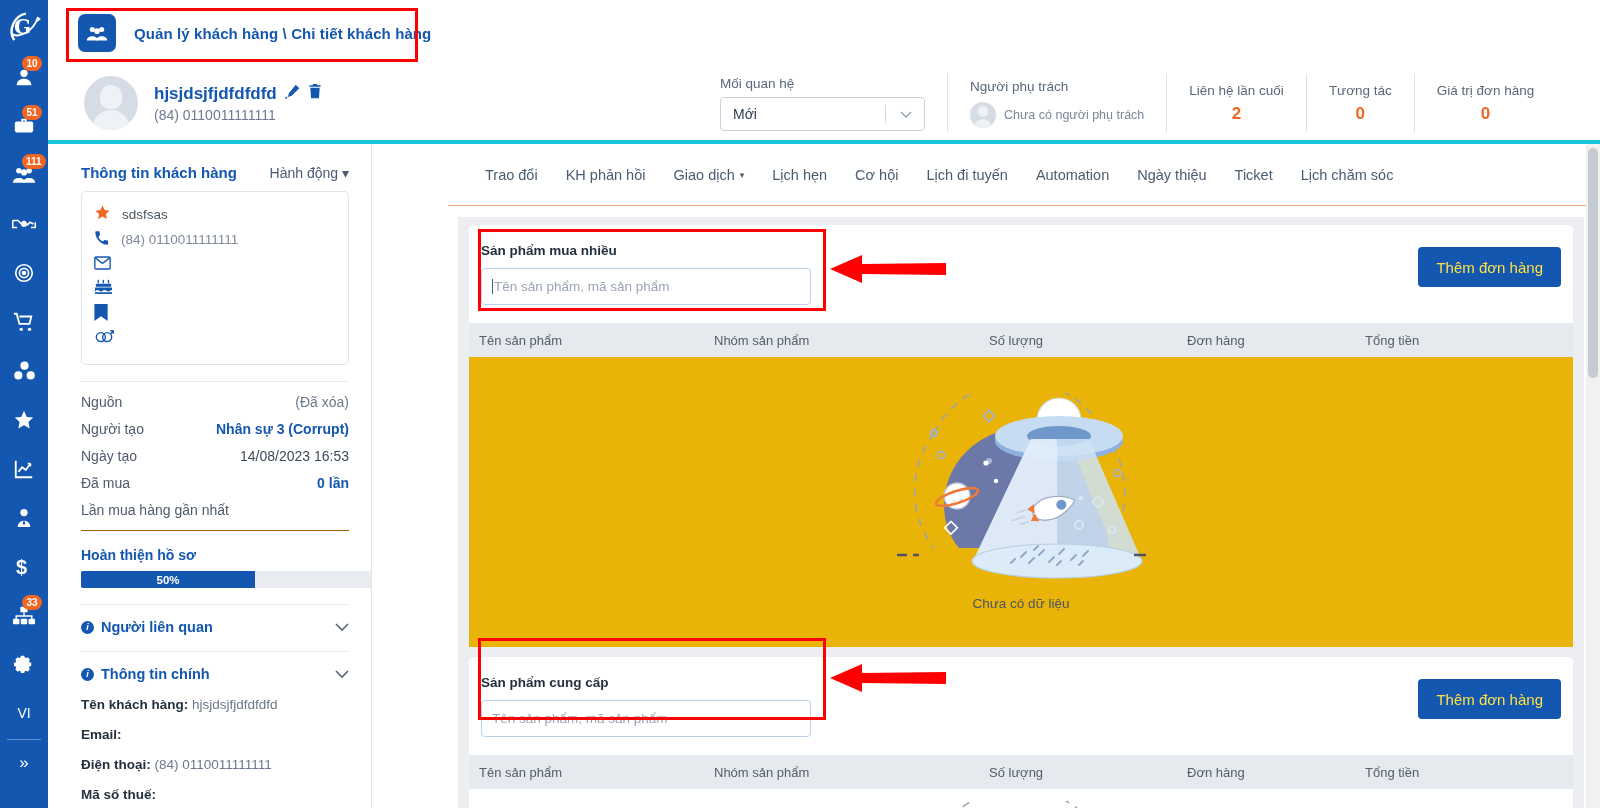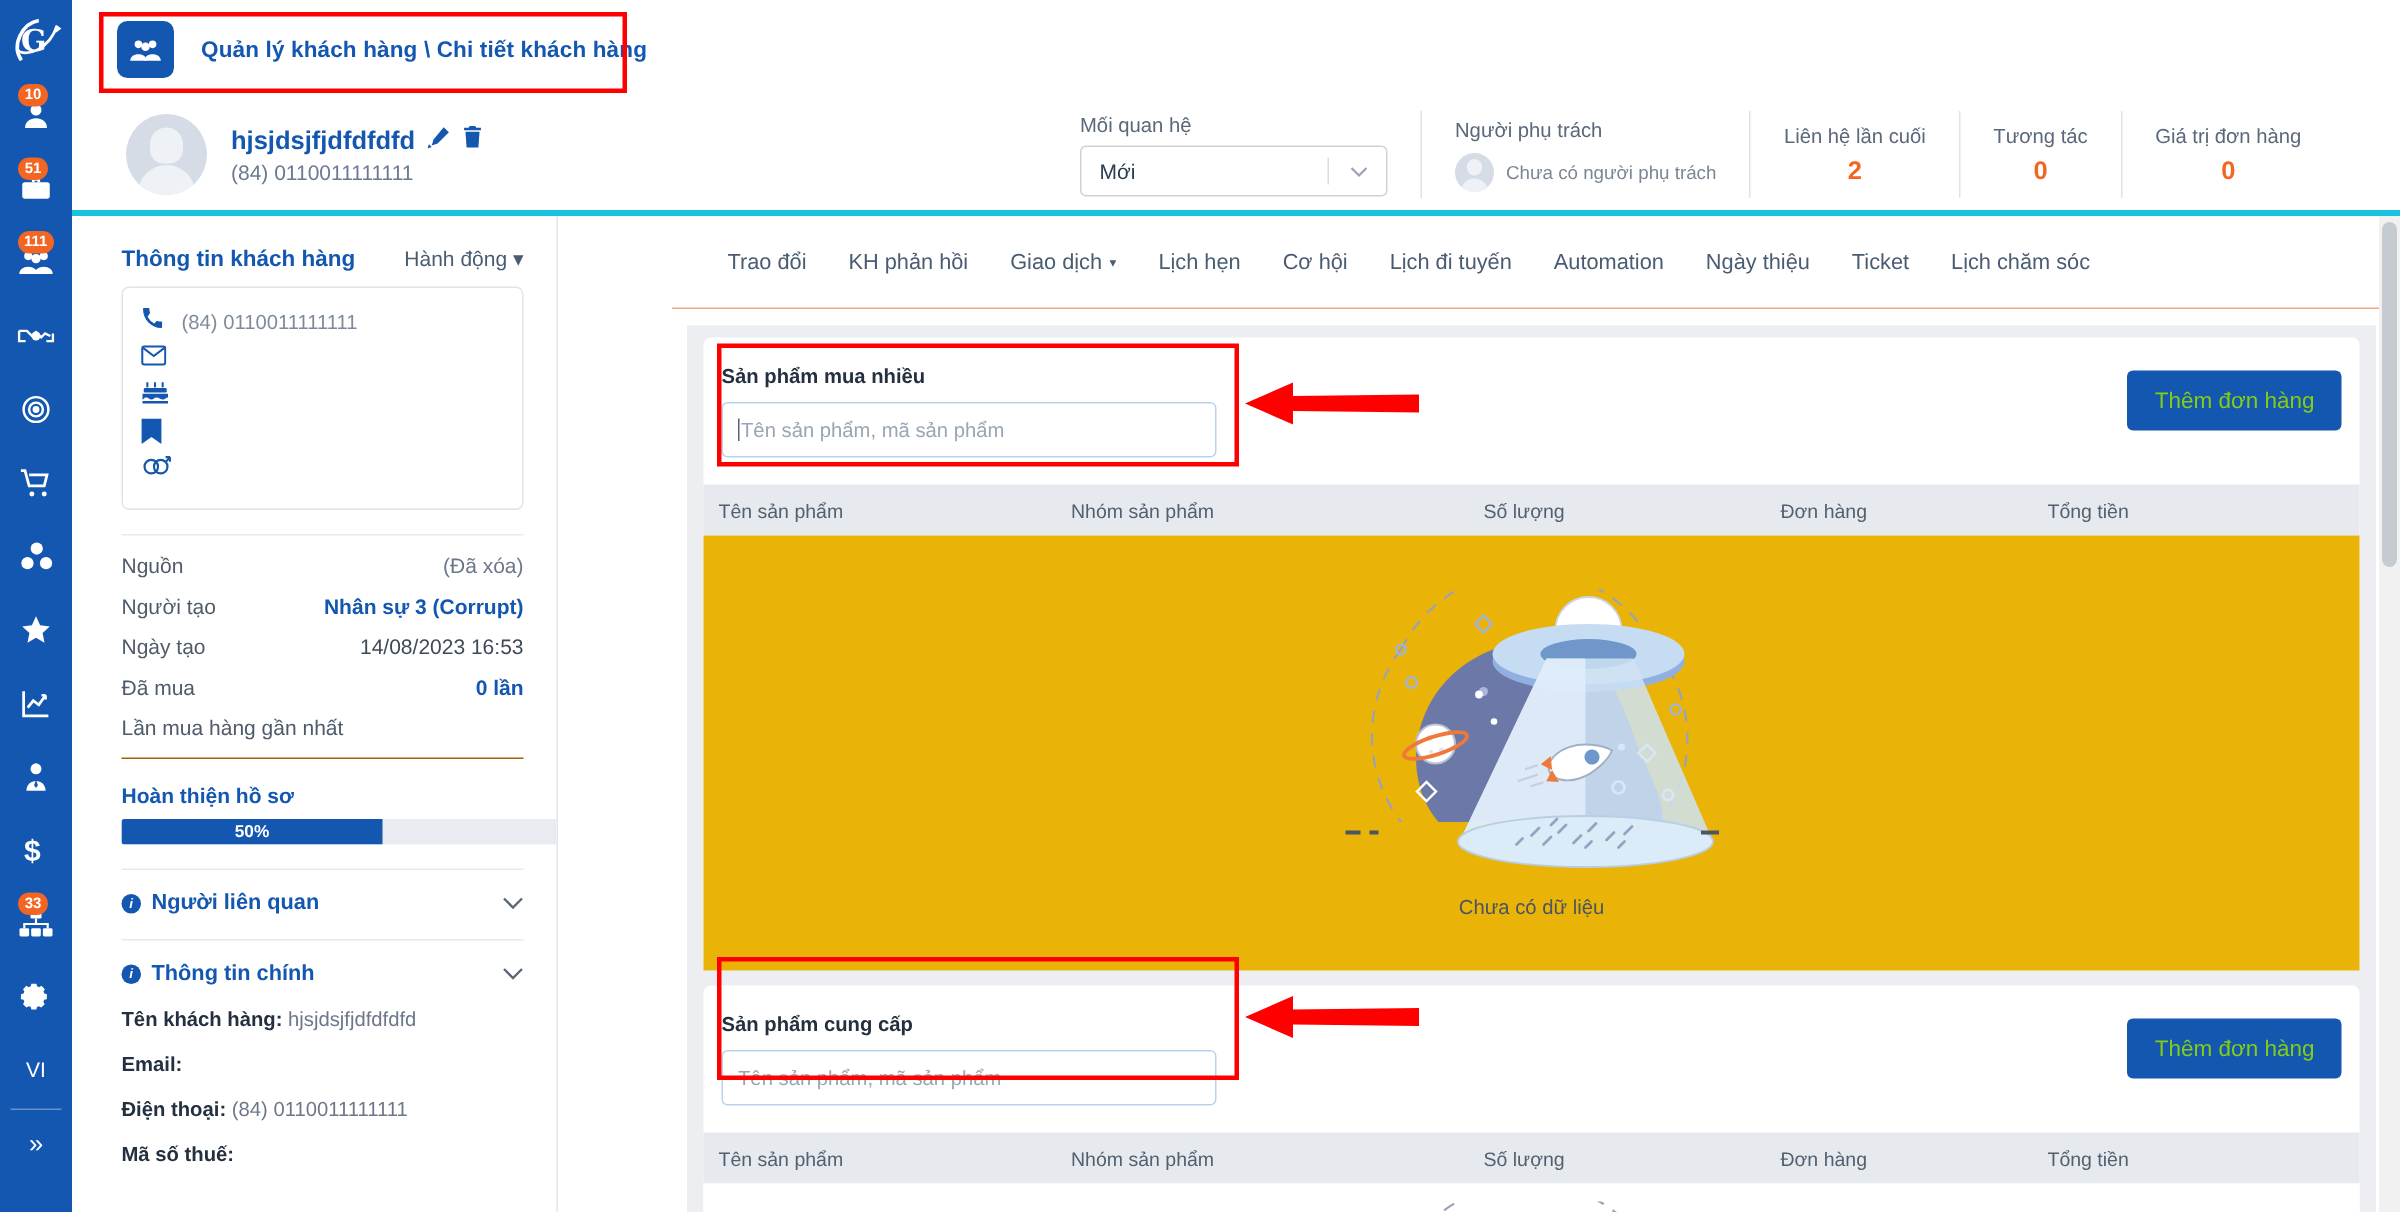--- a/index.html
+++ b/index.html
@@ -26,21 +26,21 @@
   }
   .rail-item {
     position: relative;
     width: 48px; height: 49px;
     display: flex; align-items: center; justify-content: center;
     color: #ffffff;
   }
   .rail-item svg { display: block; }
   .rail-badge {
     position: absolute;
-    top: 4px; left: 12px;
+    top: 4px; left: 22px;
     min-width: 20px; height: 15px; padding: 0 4px;
     background: #f26522;
     color: #fff; font-size: 10px; font-weight: bold;
     border-radius: 8px;
     display: flex; align-items: center; justify-content: center;
     line-height: 1;
   }
   .rail-lang {
     width: 48px; height: 48px;
     display: flex; align-items: center; justify-content: center;
@@ -264,21 +264,21 @@
     font-size: 13.5px; color: #9aa5b4;
     padding: 0 10px;
     display: flex; align-items: center;
   }
   .prod-input .caret-bar {
     width: 1px; height: 15px; background: #53627a; margin-right: 1px;
   }
   .btn-primary {
     position: absolute; right: 12px; top: 22px;
     height: 40px; padding: 0 18px;
-    background: #1457b0; color: #84cc16;
+    background: #1457b0; color: #fde047;
     border: none; border-radius: 4px;
     font-size: 15px; font-family: "Liberation Sans", sans-serif;
     cursor: pointer;
     display: flex; align-items: center;
   }
 
   .tbl-head {
     margin-top: 18px;
     height: 34px; background: #e6e9ed;
     display: flex; align-items: center;
@@ -526,20 +526,26 @@
   <aside class="lpanel">
     <div class="lp-head">
       <div class="lp-title">Thông tin khách hàng</div>
       <div class="lp-action">
         <span>Hành động</span>
         <span>▾</span>
       </div>
     </div>
 
     <div class="info-card">
+      <div class="info-row">
+        <span><svg width="17" height="17" viewBox="0 0 24 24" fill="#f26522">
+              <path d="M12 2l3 6.6 7 .8-5.2 4.8 1.4 7L12 17.7 5.8 21.2l1.4-7L2 9.4l7-.8z"></path>
+            </svg></span>
+        <span class="txt">sdsfsas</span>
+      </div>
       <div class="info-row">
         <span><svg width="16" height="16" viewBox="0 0 24 24" fill="#1457b0">
               <path d="M6.6 10.8a15 15 0 006.6 6.6l2.2-2.2c.3-.3.7-.4 1-.2 1.2.4 2.4.6 3.7.6.6 0 1 .5 1 1V21c0 .6-.4 1-1 1C10.6 22 2 13.4 2 2.9c0-.6.5-1 1-1h4.4c.6 0 1 .4 1 1 0 1.3.2 2.5.6 3.7.1.4 0 .8-.3 1z"></path>
             </svg></span>
         <span class="txt link">(84) 0110011111111</span>
       </div>
       <div class="info-row">
         <span><svg width="17" height="14" viewBox="0 0 20 16" fill="none" stroke="#1457b0" stroke-width="1.6">
               <rect x="1" y="1" width="18" height="14" rx="1.5"></rect>
               <path d="M1.6 2l8.4 6.4L18.4 2"></path>

